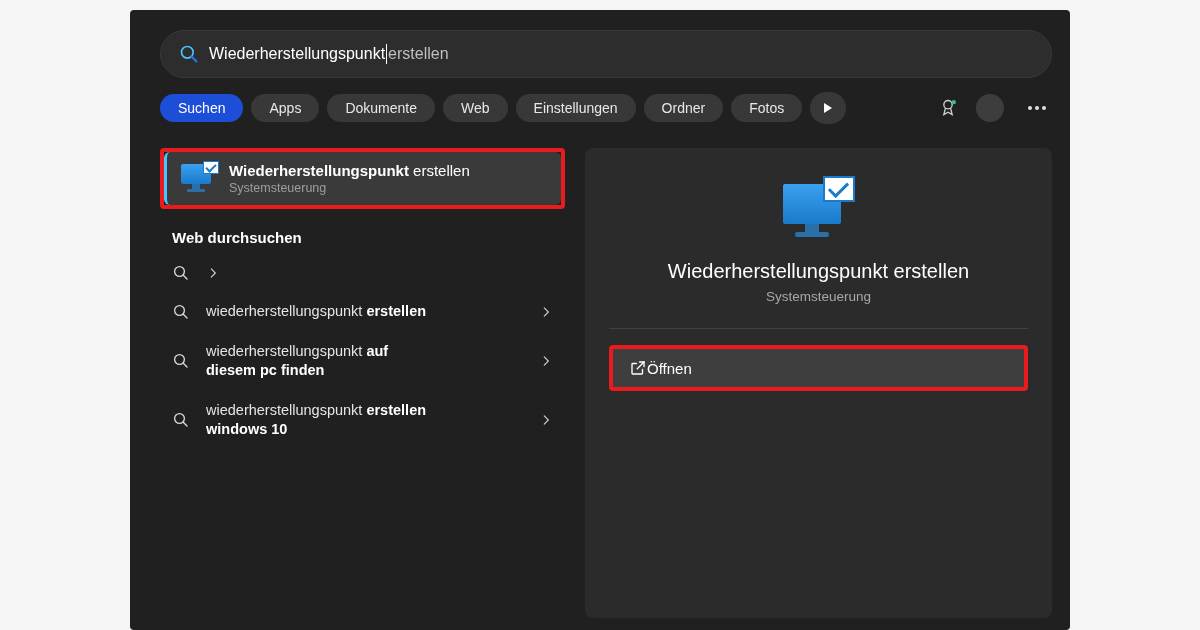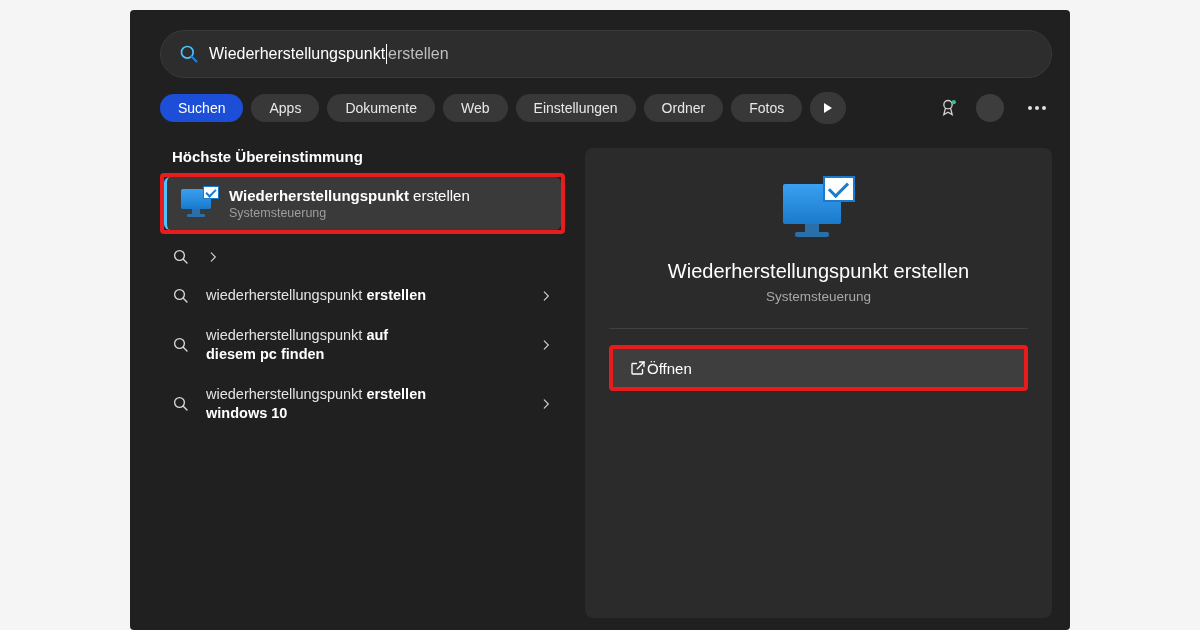--- a/index.html
+++ b/index.html
@@ -264,39 +264,39 @@
       <div class="more-dots">
           <span></span>
           <span></span>
           <span></span>
         </div>
     </div>
   </div>
 
   <div class="content">
     <div class="left-col">
-      <div class="section-header">Höchste Übereinstimmung</div>
 
       <div class="best-match">
         <div class="best-match-inner">
           <div class="monitor-icon-small">
             <div class="mon-screen-s"></div>
               <div class="mon-stand-s"></div>
               <div class="mon-base-s"></div>
               <div class="mon-check-s"></div>
           </div>
           <div>
             <div class="best-title">
               <span class="bold">Wiederherstellungspunkt</span> <span>erstellen</span>
             </div>
             <div class="best-sub">Systemsteuerung</div>
           </div>
         </div>
       </div>
 
+      <div class="section-header second">Web durchsuchen</div>
 
       <div class="web-item">
         <svg class="web-search-icon" viewBox="0 0 24 24">
             <circle cx="10" cy="10" r="6.5" fill="none" stroke="#d8d8d8" stroke-width="1.8"></circle>
             <line x1="15" y1="15" x2="20" y2="20" stroke="#d8d8d8" stroke-width="1.8" stroke-linecap="round"></line>
           </svg>
         <svg class="chevron" viewBox="0 0 24 24">
             <path d="M9 5l7 7-7 7" fill="none" stroke="#cfcfcf" stroke-width="2" stroke-linecap="round"></path>
           </svg>
       </div>

